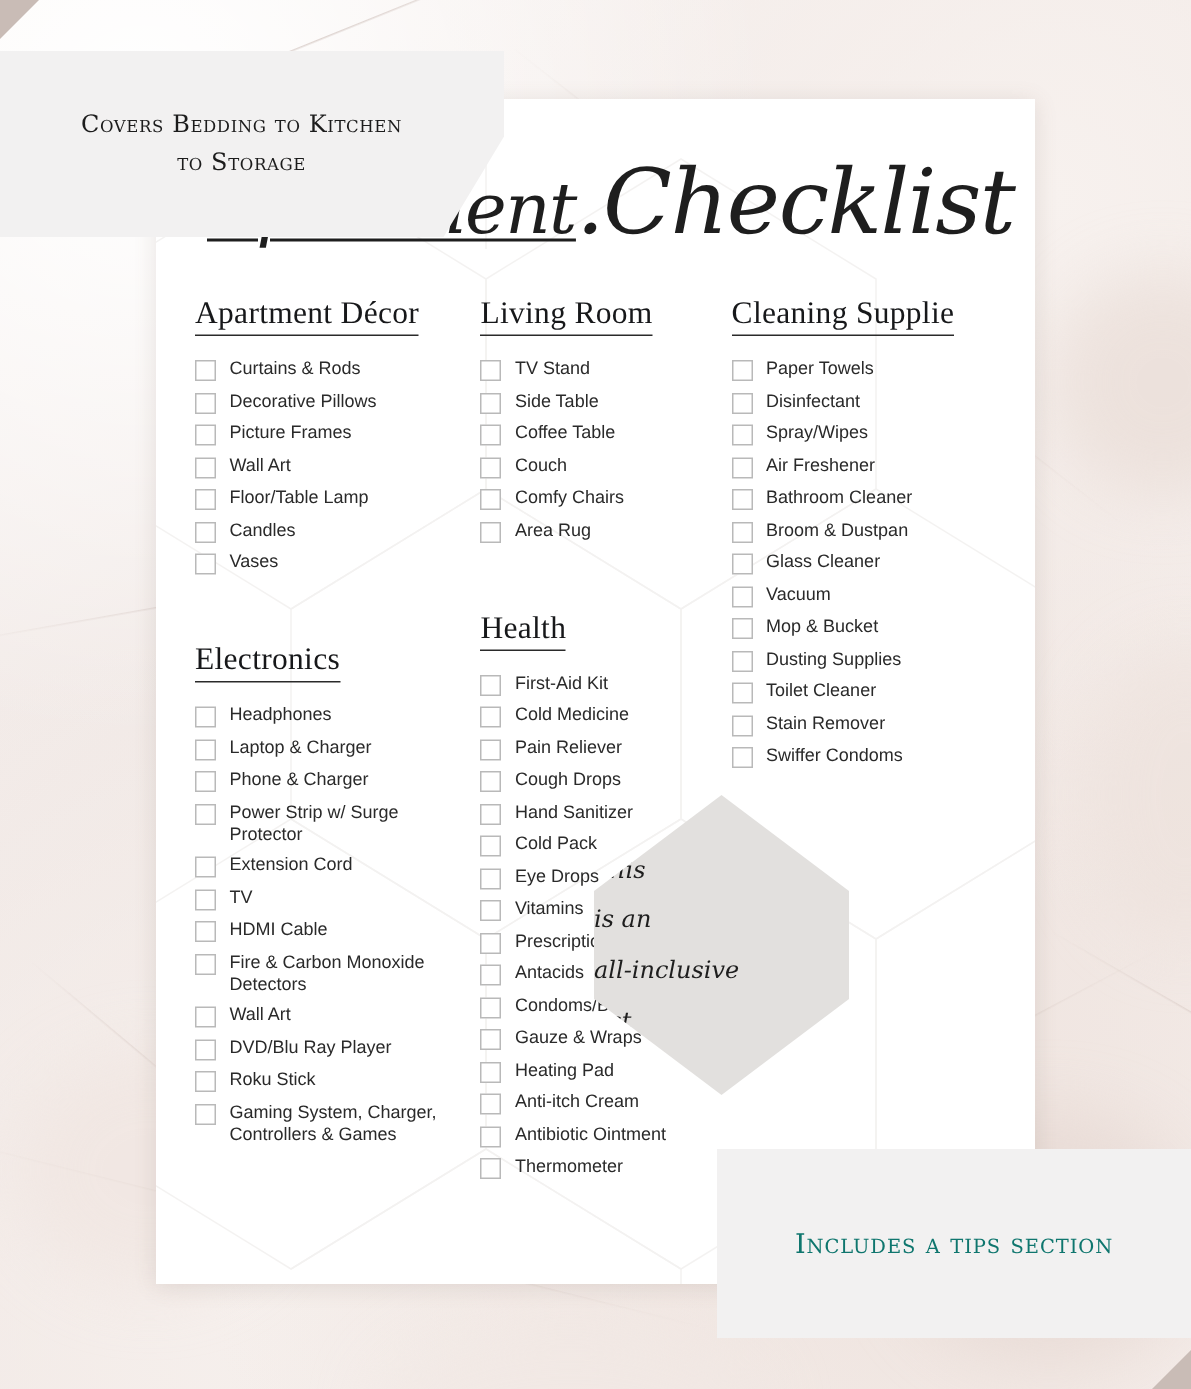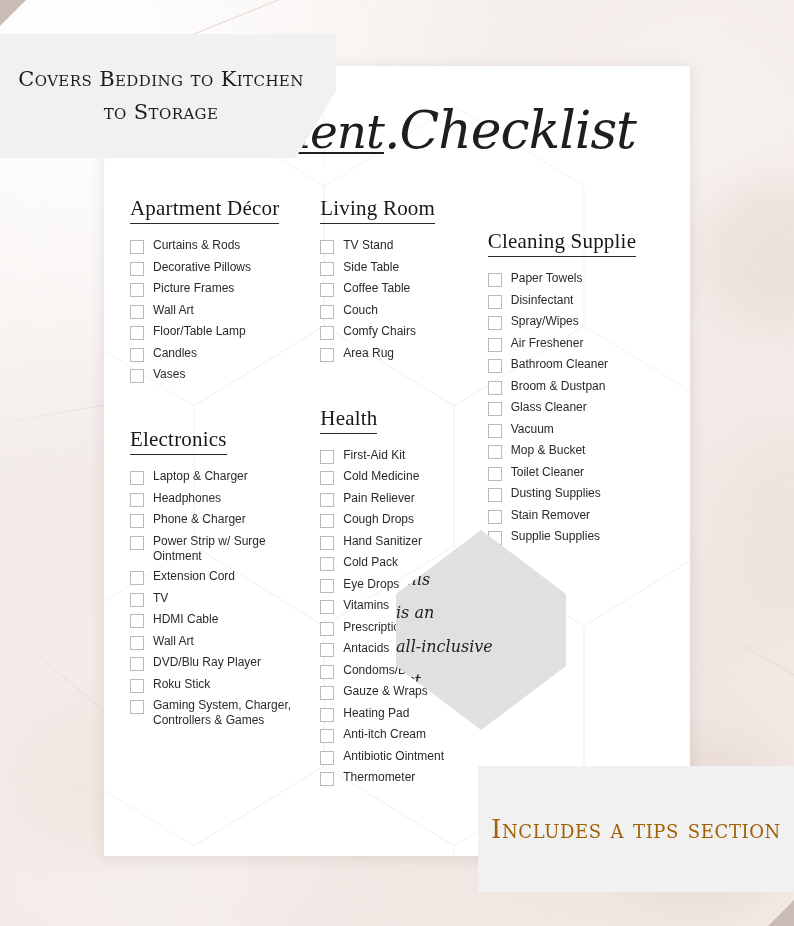--- a/index.html
+++ b/index.html
@@ -95,21 +95,21 @@
 
   .columns {
     position: absolute;
     left: 0; right: 12px;
     top: 130px;
     display: flex;
   }
   .col { position: relative; }
   .col-1 { width: 200px; padding-left: 26px; }
   .col-2 { width: 176px; }
-  .col-3 { width: 200px; margin-top: 33px; }
+  .col-3 { width: 200px; }
 
   .sec-title {
     font-family: "Liberation Serif", serif;
     font-size: 21px;
     color: #17181a;
     letter-spacing: 0.2px;
     border-bottom: 1.6px solid #2a2a2a;
     display: inline-block;
     padding-bottom: 2px;
     margin: 0 0 14px 0;
@@ -151,23 +151,23 @@
     top: 766px;
     width: 316px;
     height: 126px;
     background: #f2f1f1;
     display: flex;
     align-items: center;
     justify-content: center;
   }
   #tips-banner .txt {
     font-family: "DejaVu Serif", serif;
-    font-size: 26px;
+    font-size: 18px;
     letter-spacing: 0.6px;
-    color: #a16207;
+    color: #0f766e;
     font-variant: small-caps;
     text-align: right;
   }
 
   
   #headline-banner {
     position: absolute;
     left: 0;
     top: 34px;
     width: 336px;
@@ -176,21 +176,21 @@
     clip-path: polygon(0 0, 100% 0, 100% 46%, 88% 100%, 0 100%);
     display: flex;
     flex-direction: column;
     align-items: center;
     justify-content: center;
     padding-right: 14px;
     box-sizing: border-box;
   }
   #headline-banner .l {
     font-family: "DejaVu Serif", serif;
-    font-size: 21px;
+    font-size: 16px;
     letter-spacing: 0.4px;
     color: #1c1c1c;
     font-variant: small-caps;
     line-height: 1.55;
     text-align: center;
   }
 
   
   #note-diamond {
     position: absolute;
@@ -248,21 +248,21 @@
       <path d="M350 340 L480 260 L610 340 L610 480 L480 560 L350 480 Z"></path>
       <path d="M-40 560 L90 480 L220 560 L220 700 L90 780 L-40 700 Z"></path>
       <path d="M220 560 L350 480 L480 560 L480 700 L350 780 L220 700 Z"></path>
       <path d="M480 560 L610 480 L740 560 L740 700 L610 780 L480 700 Z"></path>
       <path d="M-40 -40 L90 -120 L220 -40 L220 100"></path>
       <path d="M90 780 L220 700 L350 780 L350 880"></path>
     </g>
   </svg>
 
   <div class="script-title">
-    <span><span class="u">Apartment</span><span style="font-size:52px;">.Checklist</span></span>
+    <span><span class="u">Apartment</span><span style="font-size:60px;">.Checklist</span></span>
   </div>
 
   <div class="columns">
 
     <div class="col col-1">
       <div class="sec">
         <div class="sec-title">Apartment Décor</div>
         <ul class="items">
           <li>
               <span class="box"></span>
@@ -293,45 +293,49 @@
               <span class="itxt">Vases</span>
             </li>
         </ul>
       </div>
 
       <div class="sec">
         <div class="sec-title">Electronics</div>
         <ul class="items">
           <li>
               <span class="box"></span>
+              <span class="itxt">Headphones</span>
+            </li>
+          <li>
+              <span class="box"></span>
               <span class="itxt">Laptop &amp; Charger</span>
             </li>
           <li>
               <span class="box"></span>
-              <span class="itxt">Headphones</span>
-            </li>
-          <li>
-              <span class="box"></span>
               <span class="itxt">Phone &amp; Charger</span>
             </li>
           <li>
               <span class="box"></span>
-              <span class="itxt">Power Strip w/ Surge Ointment</span>
+              <span class="itxt">Power Strip w/ Surge Protector</span>
             </li>
           <li>
               <span class="box"></span>
               <span class="itxt">Extension Cord</span>
             </li>
           <li>
               <span class="box"></span>
               <span class="itxt">TV</span>
             </li>
           <li>
               <span class="box"></span>
               <span class="itxt">HDMI Cable</span>
+            </li>
+          <li>
+              <span class="box"></span>
+              <span class="itxt">Fire &amp; Carbon Monoxide Detectors</span>
             </li>
           <li>
               <span class="box"></span>
               <span class="itxt">Wall Art</span>
             </li>
           <li>
               <span class="box"></span>
               <span class="itxt">DVD/Blu Ray Player</span>
             </li>
           <li>
@@ -483,33 +487,33 @@
           <li>
               <span class="box"></span>
               <span class="itxt">Vacuum</span>
             </li>
           <li>
               <span class="box"></span>
               <span class="itxt">Mop &amp; Bucket</span>
             </li>
           <li>
               <span class="box"></span>
+              <span class="itxt">Dusting Supplies</span>
+            </li>
+          <li>
+              <span class="box"></span>
               <span class="itxt">Toilet Cleaner</span>
             </li>
           <li>
               <span class="box"></span>
-              <span class="itxt">Dusting Supplies</span>
-            </li>
-          <li>
-              <span class="box"></span>
               <span class="itxt">Stain Remover</span>
             </li>
           <li>
               <span class="box"></span>
-              <span class="itxt">Supplie Supplies</span>
+              <span class="itxt">Swiffer Condoms</span>
             </li>
         </ul>
       </div>
     </div>
 
   </div>
 </div>
 
 <div id="note-diamond">
   <div class="nl">This</div>

